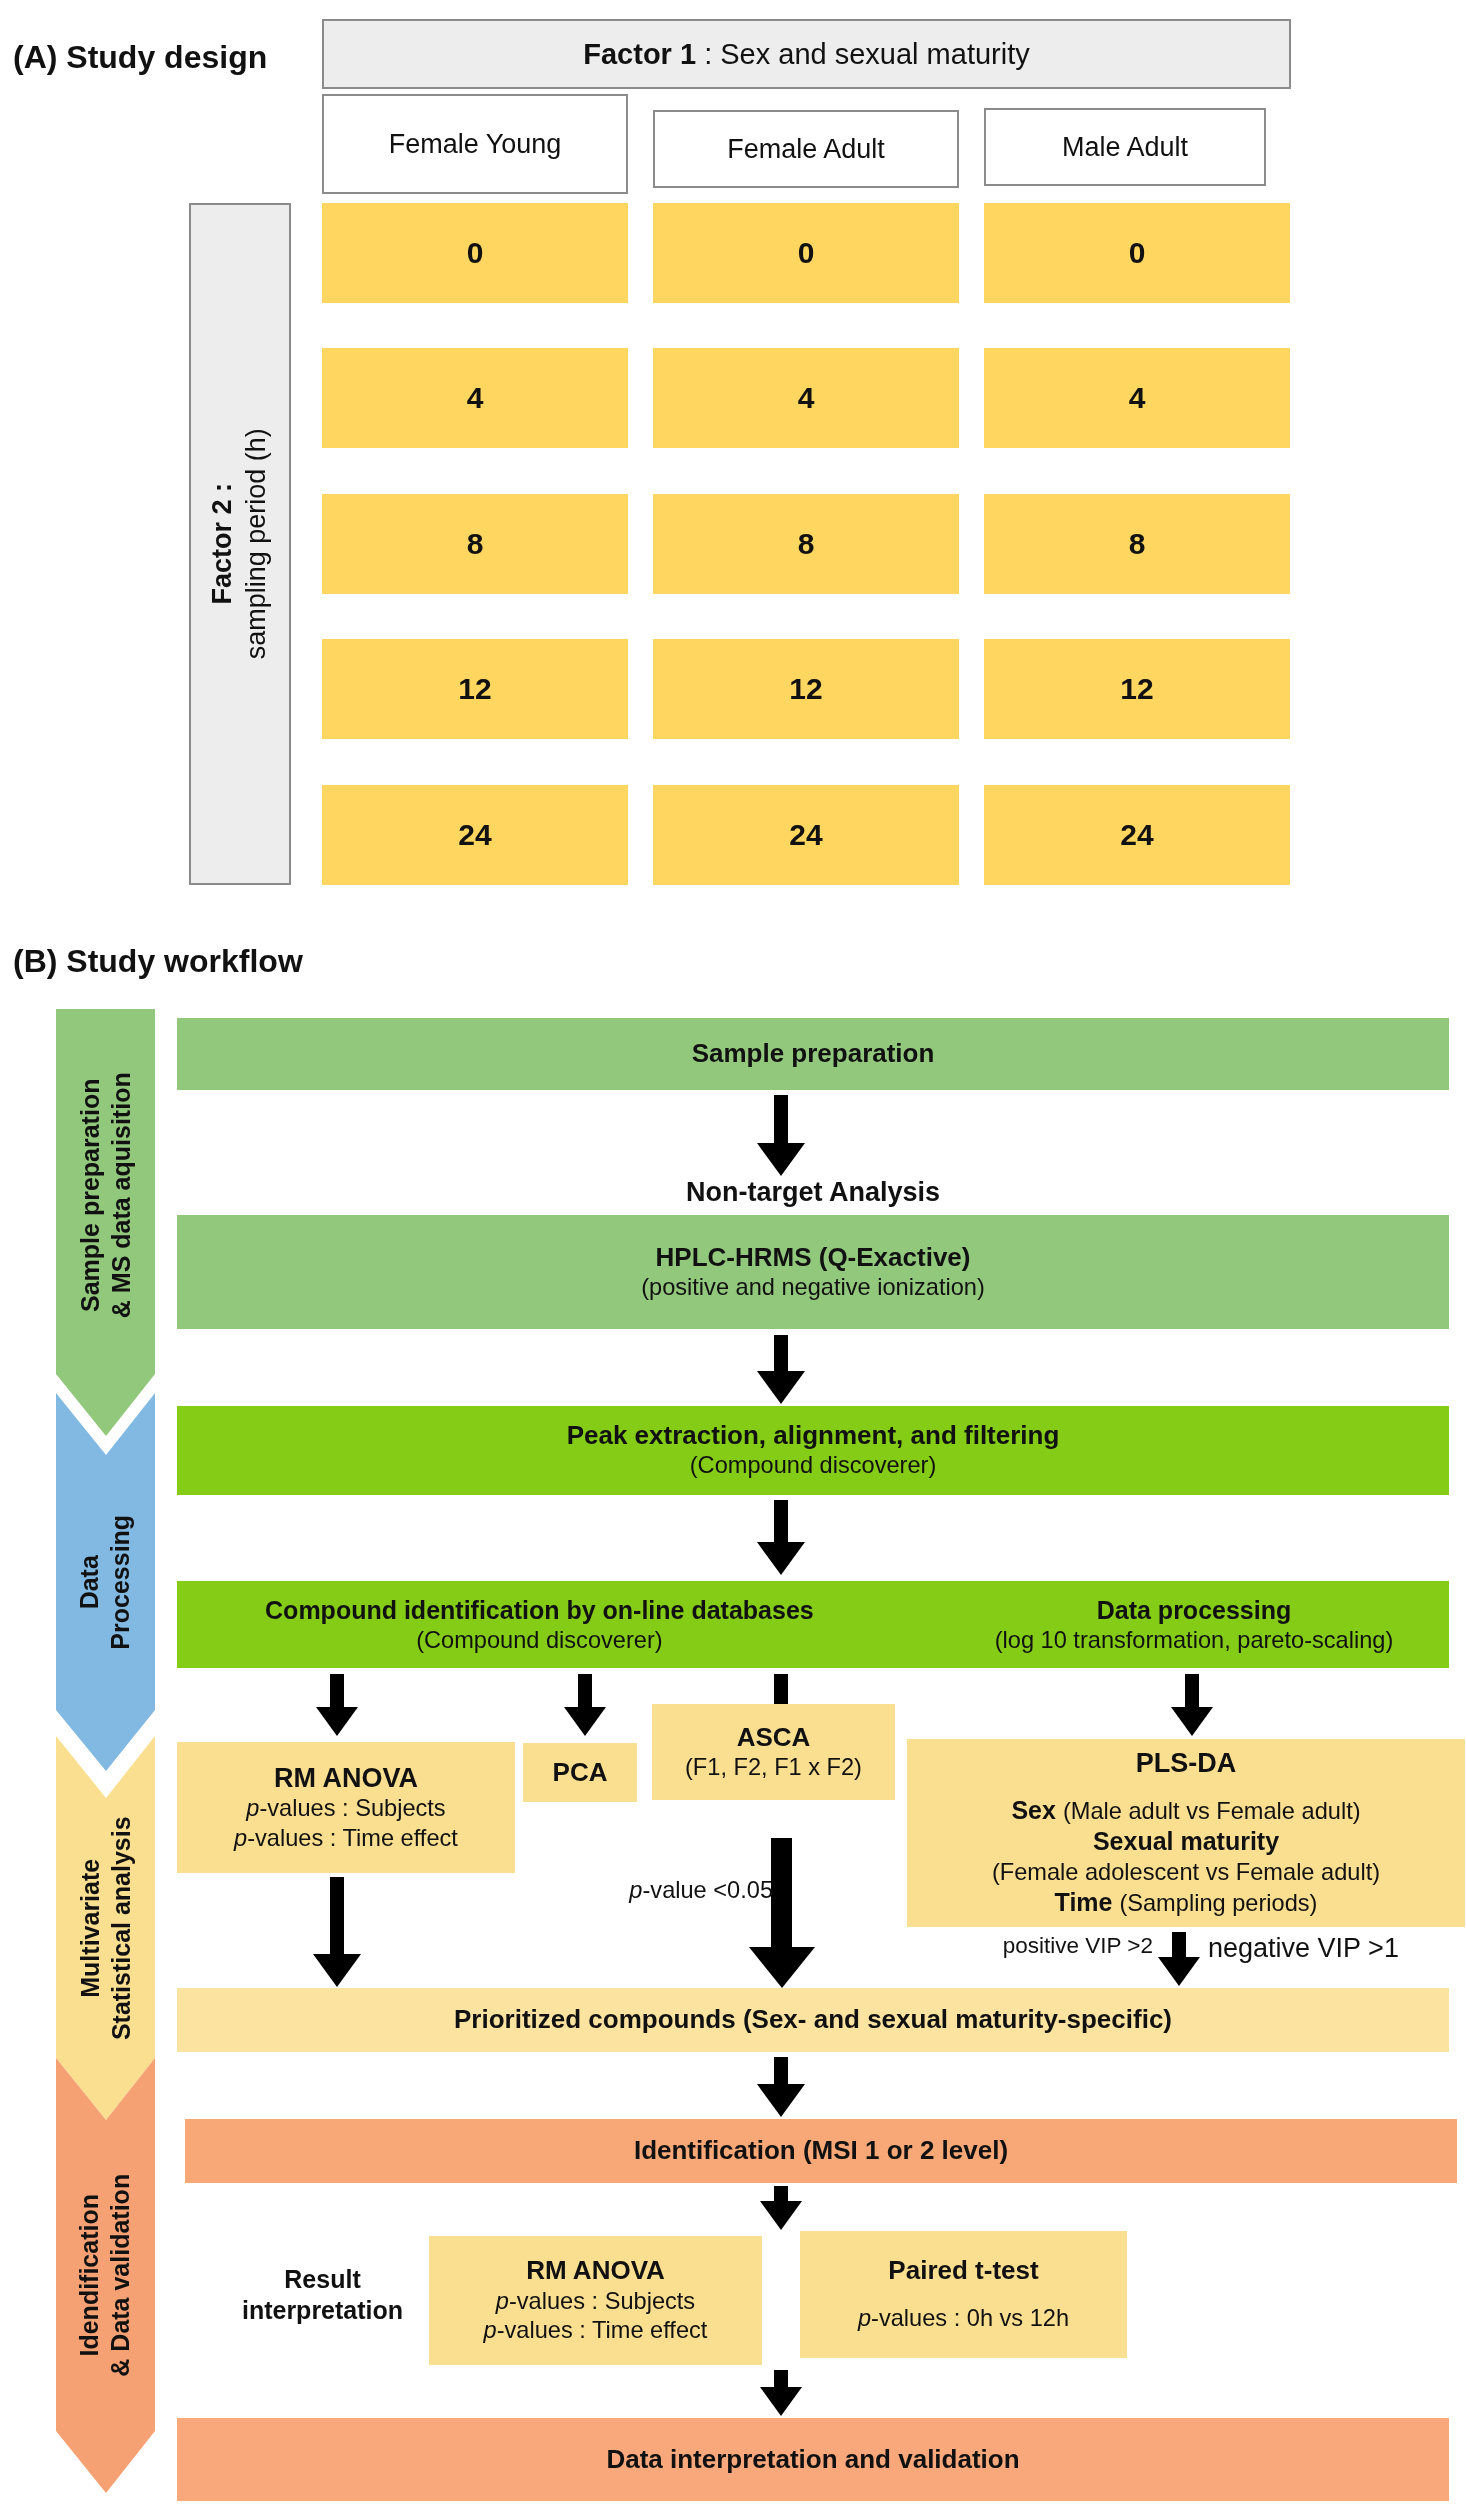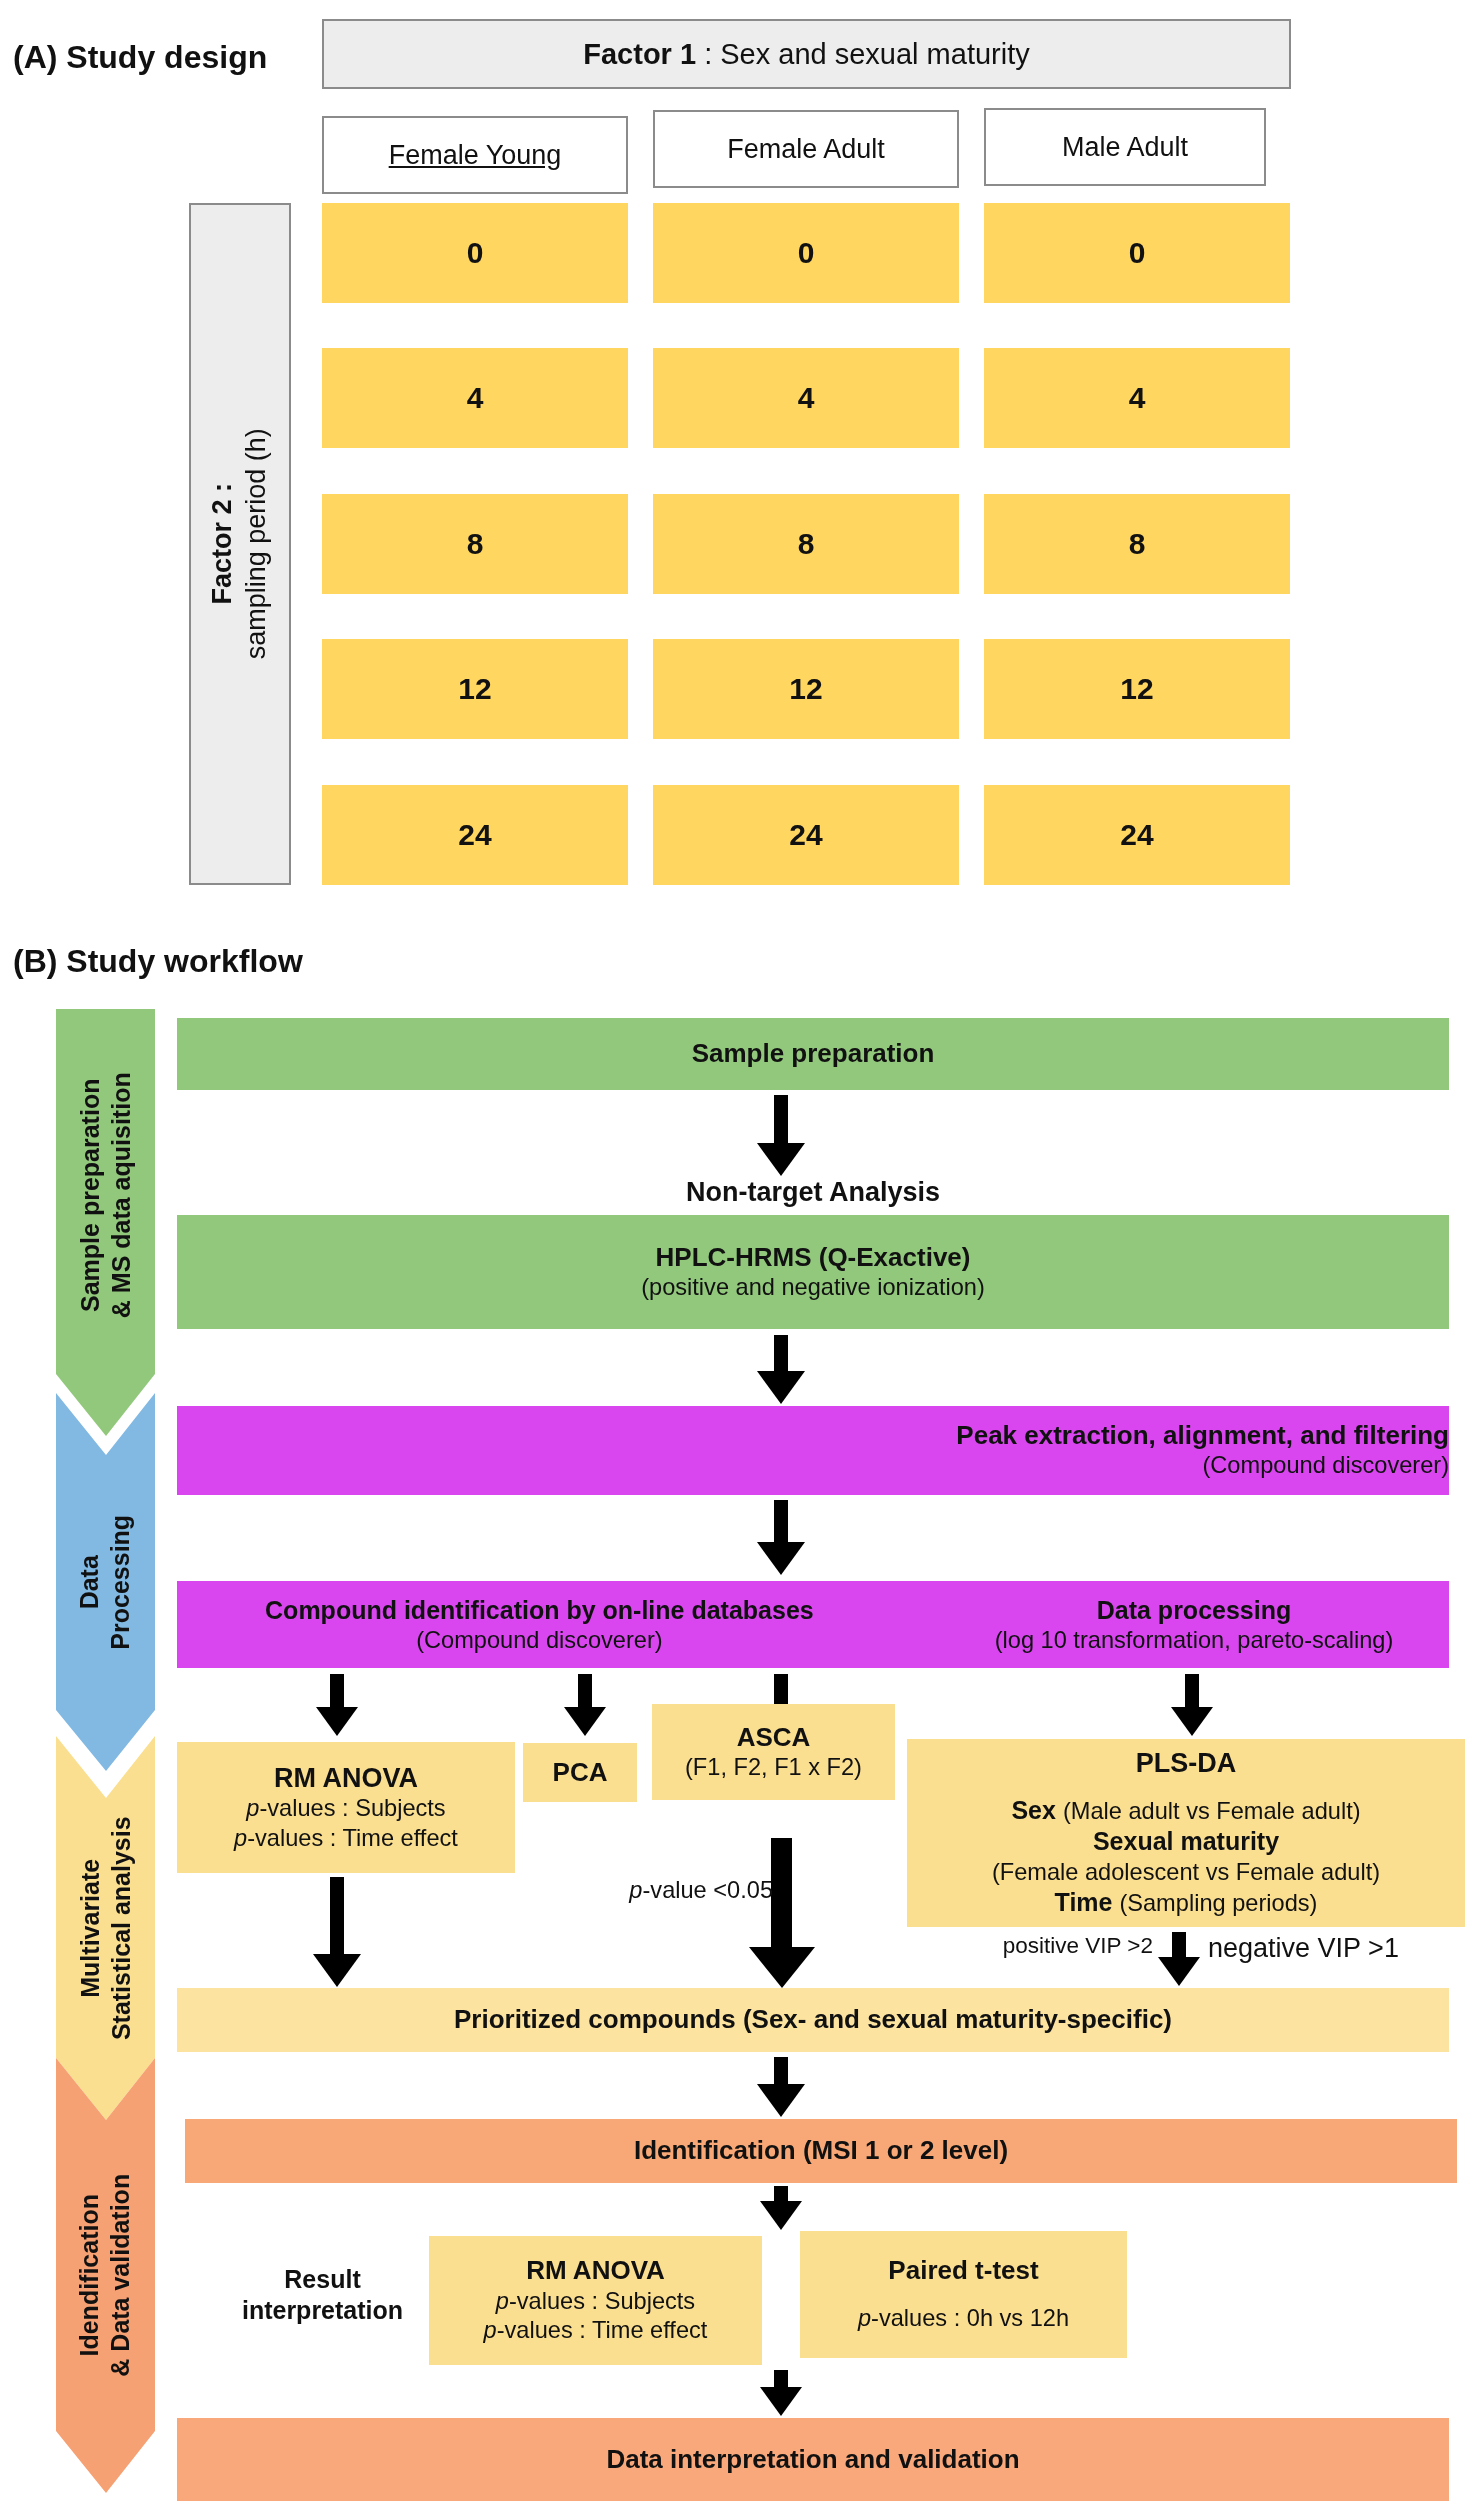--- a/index.html
+++ b/index.html
@@ -22,21 +22,21 @@
   .chev{display:flex;align-items:center;justify-content:center;}
   .chev .rot{font-weight:bold;font-size:25px;}
   .chev-green{background:#92C87C;clip-path:polygon(0 0,99px 0,99px 365px,50px 427px,0 365px);}
   .chev-blue{background:#82B9E2;clip-path:polygon(0 0,50px 62px,99px 0,99px 317px,50px 378px,0 317px);}
   .chev-yellow{background:#FBDF90;clip-path:polygon(0 0,50px 62px,99px 0,99px 322px,50px 384px,0 322px);}
   .chev-orange{background:#F6A173;clip-path:polygon(0 0,50px 62px,99px 0,99px 373px,50px 435px,0 373px);}
 
   
   .bar{left:177px;width:1272px;}
   .green{background:#92C87C;}
-  .blue{background:#d946ef;align-items:flex-end;}
+  .blue{background:#84cc16;}
   .yellow{background:#FBDF90;}
   .yellow-light{background:#FCE4A0;}
   .orange{background:#F8A876;margin-left:8px;}
   .orange2{background:#F9A87B;}
   .t-bold48{font-weight:bold;font-size:26px;line-height:1.2;}
   .t-bold50{font-weight:bold;font-size:27px;line-height:1.2;}
   .t-sub44{font-size:23.6px;line-height:1.25;}
   .t-sub46{font-size:25px;line-height:1.3;}
   .pline::first-letter{font-style:italic;}
 
@@ -53,21 +53,21 @@
 <body>
 
 <div id="canvas">
 
   <div class="abs a-title" style="left:13px;top:39px;text-align:right;">(A) Study design</div>
 
   <div class="abs gray-box center" style="left:322px;top:19px;width:969px;height:70px;">
     <div class="f1-text"><b>Factor 1</b><span> : Sex and sexual maturity</span></div>
   </div>
 
-  <div class="abs white-box center col-head" style="left:322px;top:116px;width:306px;height:78px;text-decoration:underline;">Female Young</div>
+  <div class="abs white-box center col-head" style="left:322px;top:94px;width:306px;height:100px;">Female Young</div>
   <div class="abs white-box center col-head" style="left:653px;top:110px;width:306px;height:78px;">Female Adult</div>
   <div class="abs white-box center col-head" style="left:984px;top:108px;width:282px;height:78px;">Male Adult</div>
 
   <div class="abs gray-box center" style="left:189px;top:203px;width:102px;height:682px;">
     <div class="rot" style="font-size:27px;">
       <div style="font-weight:bold;">Factor 2 :</div>
       <div>sampling period (h)</div>
     </div>
   </div>
 

